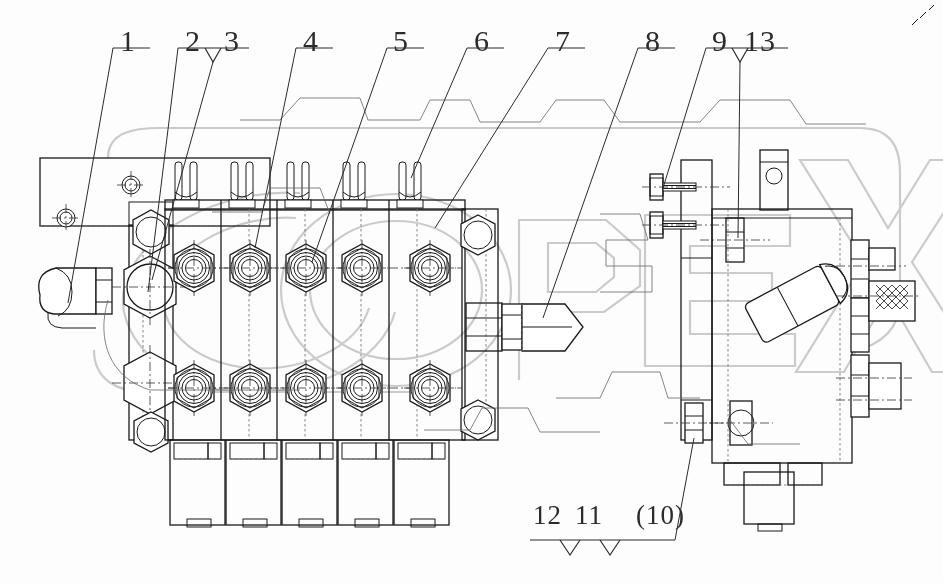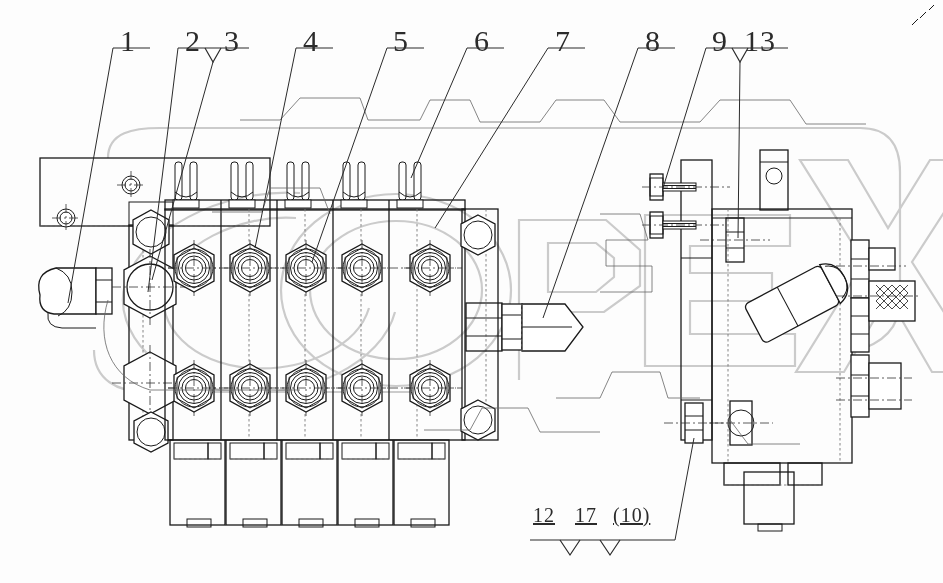--- a/index.html
+++ b/index.html
@@ -1,21 +1,21 @@
 <!DOCTYPE html>
 <html><head>
 <meta charset="utf-8">
 <style>
   html,body{margin:0;padding:0;background:#ffffff;}
   body{font-family:"Liberation Serif", serif;}
   #root{position:relative;width:943px;height:583px;background:#fdfdfd;overflow:hidden;}
   #svgroot{position:absolute;left:0;top:0;width:943px;height:583px;}
   .lbl{position:absolute;font-family:"Liberation Serif", serif;color:#2b2b2b;
        font-size:30px;line-height:30px;letter-spacing:1px;white-space:nowrap;}
-  .lbl-sm{font-size:20px;text-decoration:underline;}
+  .lbl-sm{font-size:27px;}
 </style>
 </head>
 <body>
 
 <div id="root">
 
 <svg id="svgroot" viewBox="0 0 943 583">
   <defs>
     <style>
       .s  { fill:none; stroke:#1a1a1a; stroke-width:1; }
@@ -406,17 +406,17 @@
   <div class="lbl" style="left:393px;top:26px;">5</div>
   <div class="lbl" style="left:474px;top:26px;">6</div>
   <div class="lbl" style="left:555px;top:26px;">7</div>
   <div class="lbl" style="left:645px;top:26px;">8</div>
   <div class="lbl" style="left:712px;top:26px;">9</div>
   <div class="lbl" style="left:744px;top:26px;">13</div>
 </div>
 
 <div>
   <div class="lbl lbl-sm" style="left:533px;top:500px;">12</div>
-  <div class="lbl lbl-sm" style="left:575px;top:500px;">17</div>
-  <div class="lbl lbl-sm" style="left:613px;top:500px;">(10)</div>
+  <div class="lbl lbl-sm" style="left:575px;top:500px;">11</div>
+  <div class="lbl lbl-sm" style="left:636px;top:500px;">(10)</div>
 </div>
 
 </div>
 
 </body></html>

